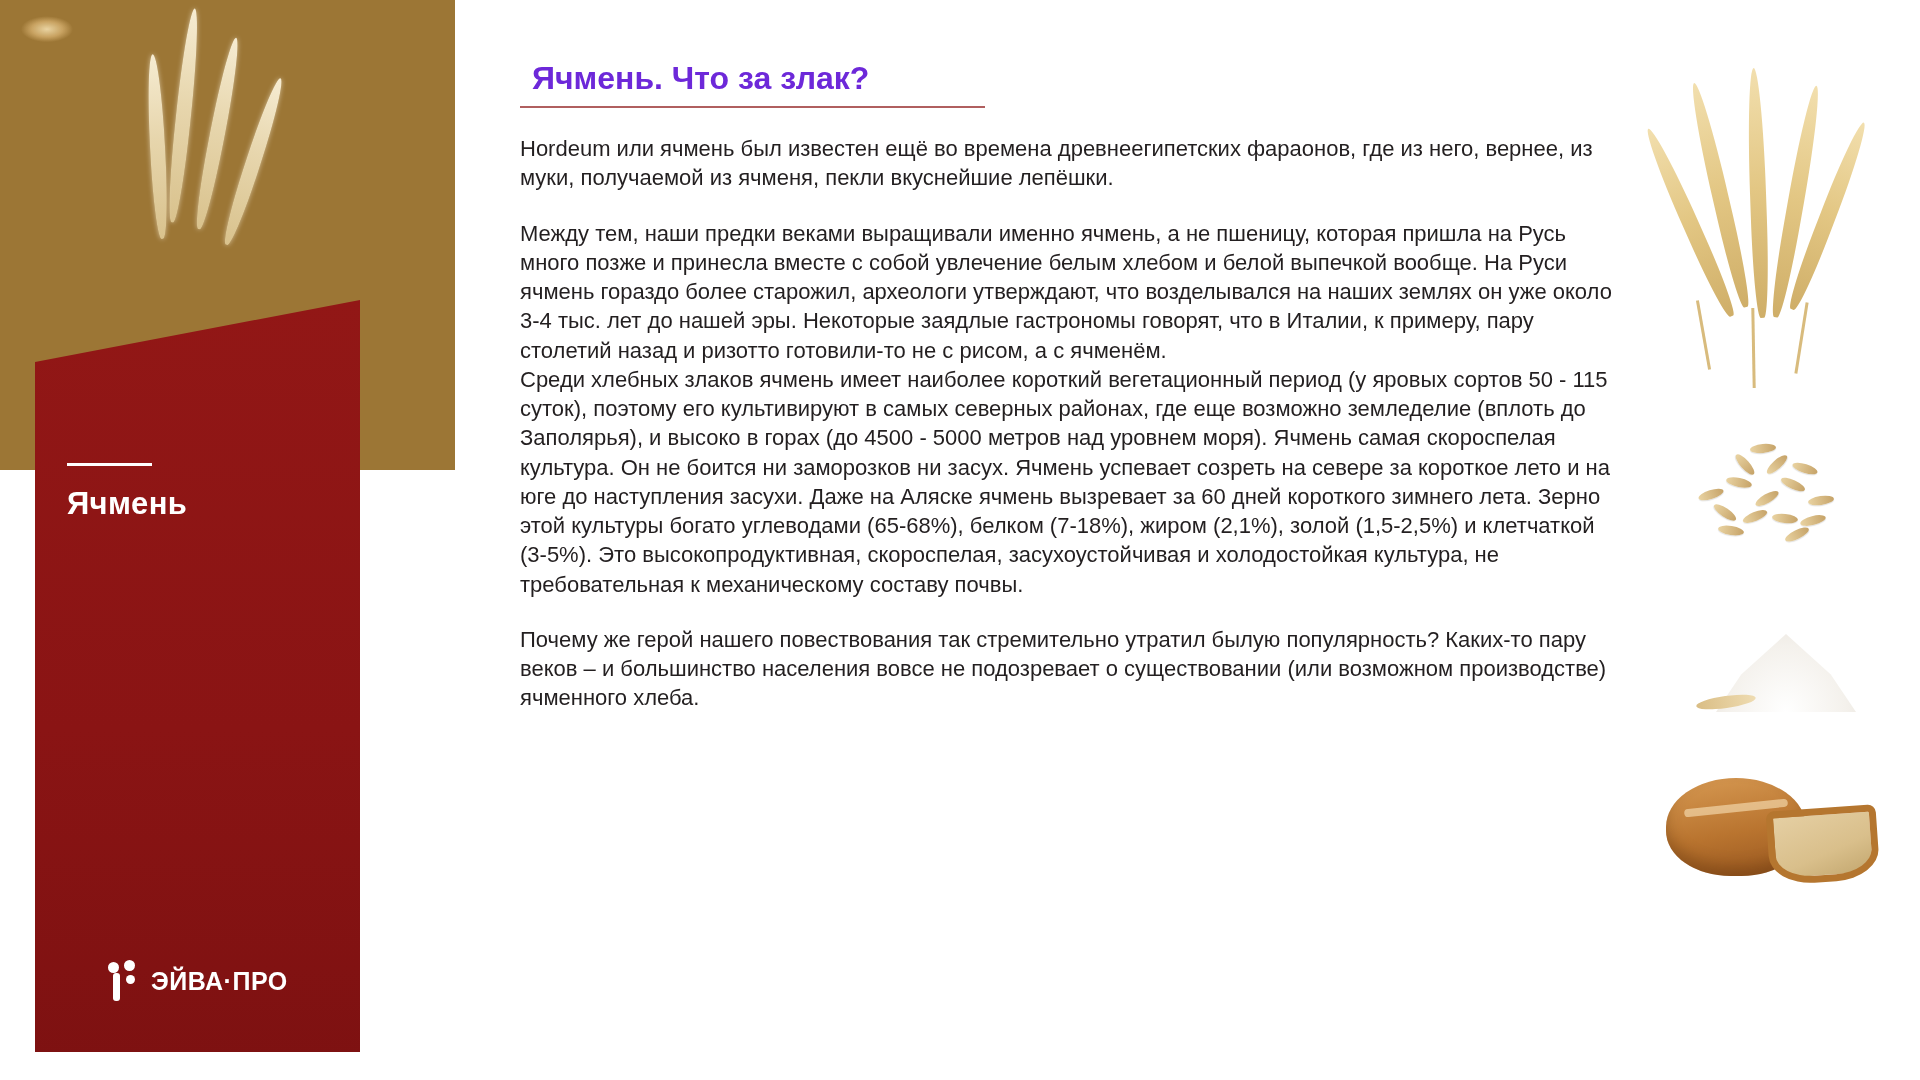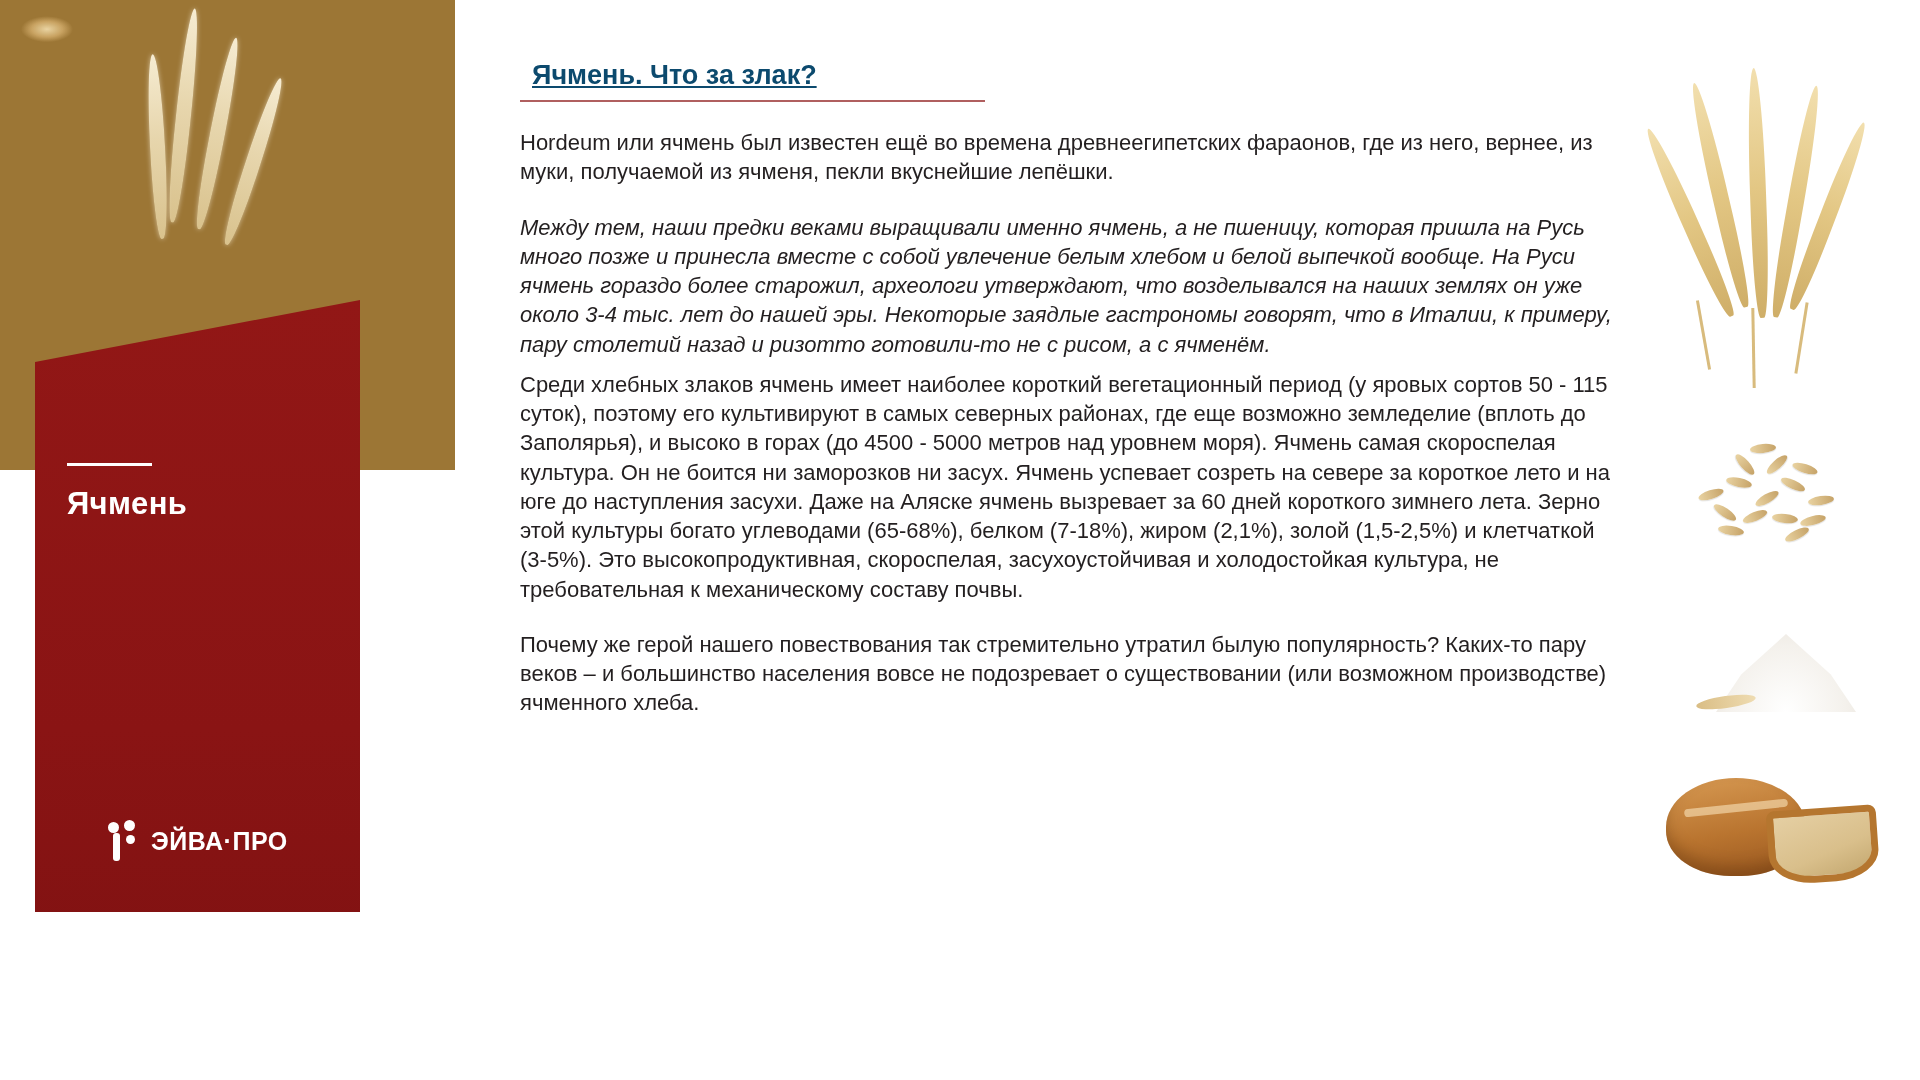--- a/index.html
+++ b/index.html
@@ -20,21 +20,21 @@
     inset: 0;
     background: #ffffff;
   }
 
   
   .left-panel {
     position: absolute;
     left: 0;
     top: 0;
     width: 455px;
-    height: 912px;
+    height: 1052px;
     overflow: hidden;
   }
   .grain-photo {
     position: absolute;
     left: 0;
     top: 0;
     width: 455px;
     height: 470px;
     overflow: hidden;
     background: #c9a96a;
@@ -150,42 +150,41 @@
   }
 
   
   .content {
     position: absolute;
     left: 520px;
     top: 60px;
     width: 1110px;
   }
   .content-title {
-    color: #0c4a6e;
-    font-size: 27px;
+    color: #6d28d9;
+    font-size: 32px;
     font-weight: bold;
     padding-left: 12px;
     margin-bottom: 9px;
-    text-decoration: underline;
   }
   .title-rule {
     width: 465px;
     height: 2px;
     background: #b05f5f;
     margin-left: 0;
     margin-bottom: 26px;
   }
   .para {
     font-size: 22px;
     line-height: 1.33;
     color: #231f20;
     margin: 0 0 26px 0;
     max-width: 1105px;
   }
-  .para.tight { margin-bottom: 11px; font-style: italic; }
+  .para.tight { margin-bottom: 0; }
 
   
   .right-col {
     position: absolute;
     right: 0;
     top: 0;
     width: 290px;
     height: 1080px;
   }
   .img-wheat {

